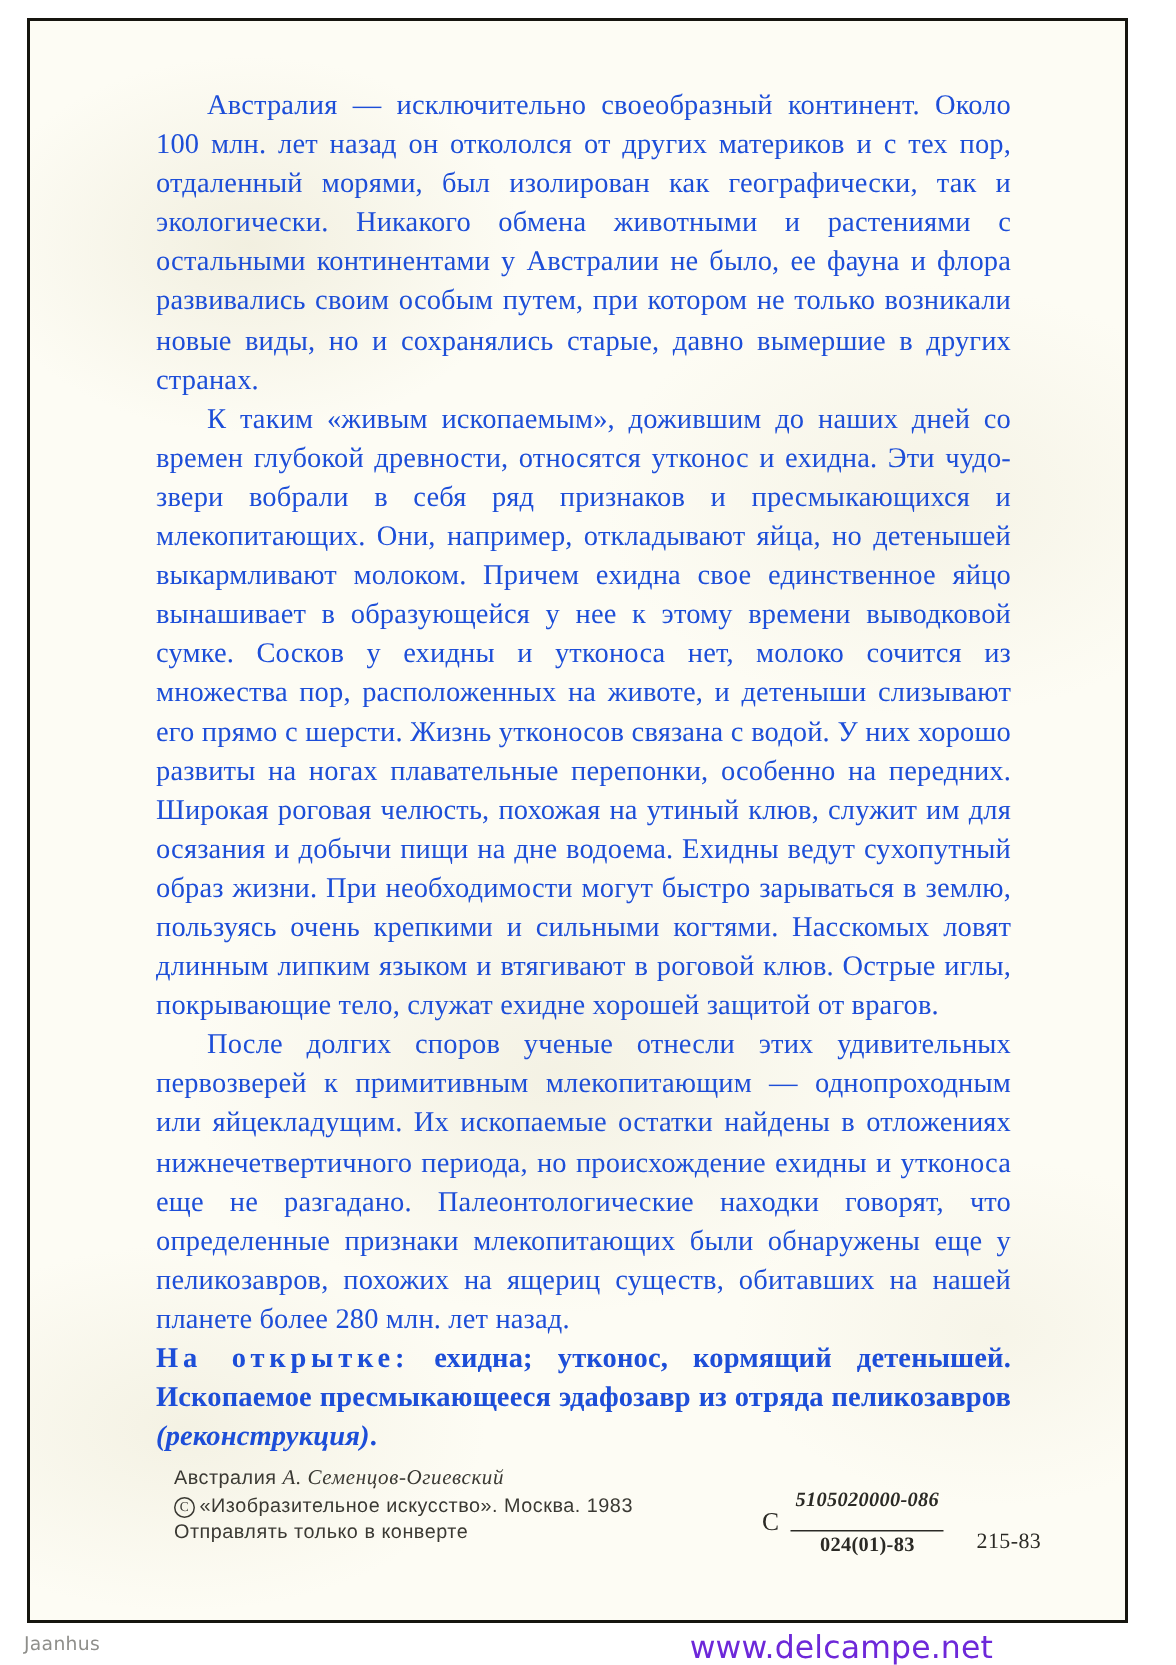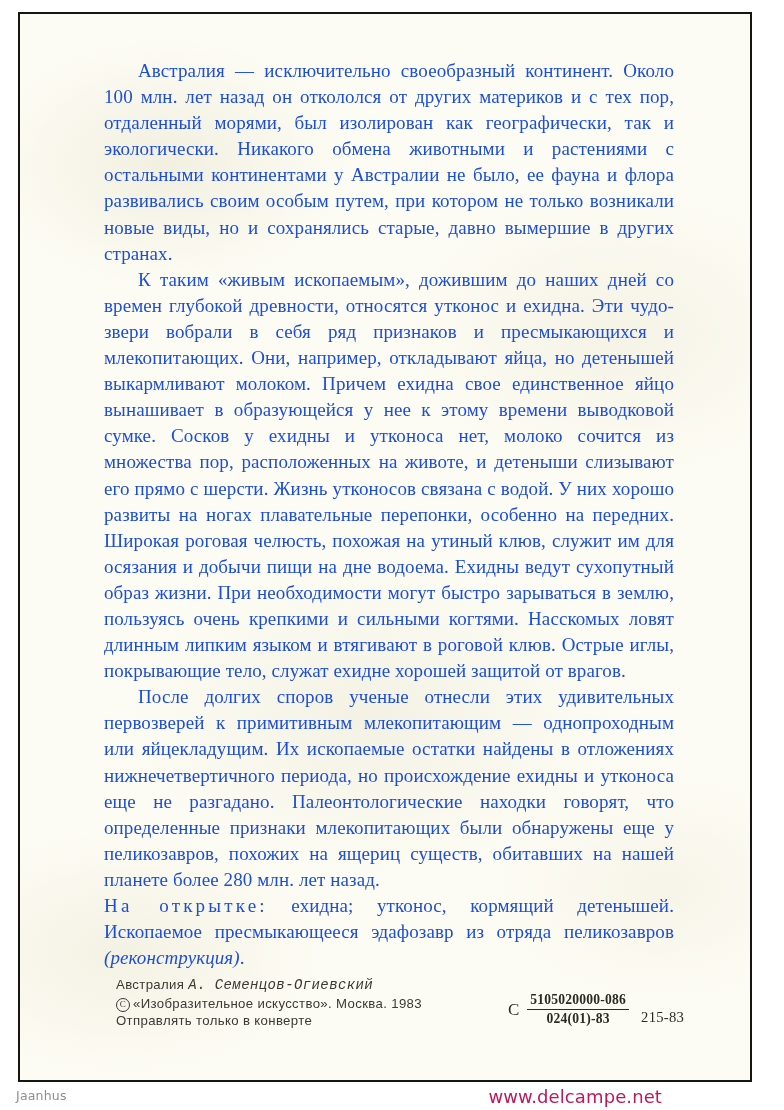--- a/index.html
+++ b/index.html
@@ -82,21 +82,21 @@
     text-justify: inter-word;
     letter-spacing: 0.1px;
   }
 
   #body-text p {
     margin: 0;
     text-indent: 34px;
   }
 
   
-  .no-indent { text-indent: 0 !important; }
+  .no-indent { text-indent: 0 !important; font-weight: bold; }
 
   .spaced {
     letter-spacing: 3.2px;
   }
 
   .ital { font-style: italic; }
 
   
   #colophon {
     position: absolute;
@@ -104,21 +104,21 @@
     top: 962px;
     width: 600px;
     font-family: "Liberation Sans", "DejaVu Sans", sans-serif;
     font-size: 13.2px;
     line-height: 17.6px;
     color: #3a3933;
     letter-spacing: 0.35px;
   }
 
   #colophon .artist-name {
-    font-family: Liberation Mono, monospace;
+    font-family: Liberation Serif, serif;
     font-style: italic;
     font-size: 14px;
     letter-spacing: 0.4px;
   }
 
   .copy-mark {
     display: inline-block;
     width: 12px;
     height: 12px;
     border: 1px solid #3a3933;
@@ -151,31 +151,32 @@
     display: inline-flex;
     flex-direction: column;
     align-items: center;
     font-size: 13.6px;
     font-weight: bold;
     line-height: 16px;
     letter-spacing: 0.2px;
   }
 
   #index-code .fraction .num {
-    padding: 0 3px 1px 3px;
+    padding: 0 3px 12px 3px;
     border-bottom: 1.4px solid #2b2a25;
+    font-style: italic;
   }
 
   #index-code .fraction .den {
     padding: 1px 3px 0 3px;
   }
 
   #index-code .tail {
     font-size: 14.6px;
-    margin-left: 12px;
+    margin-left: 22px;
     letter-spacing: 0.3px;
     align-self: flex-end;
     padding-bottom: 1px;
   }
 
   
   #footer {
     position: absolute;
     left: 0;
     top: 1086px;
@@ -191,22 +192,22 @@
     font-size: 12.5px;
     color: #8e8e8a;
     letter-spacing: 0.2px;
   }
 
   #site-tag {
     position: absolute;
     right: 14px;
     top: 0px;
     font-family: "DejaVu Sans", "Liberation Sans", sans-serif;
-    font-size: 18px;
-    color: #be185d;
+    font-size: 21px;
+    color: #6d28d9;
     letter-spacing: 0.1px;
   }
 </style>
 </head>
 <body>
 
 <div id="scan">
 
   <div id="card">
 

